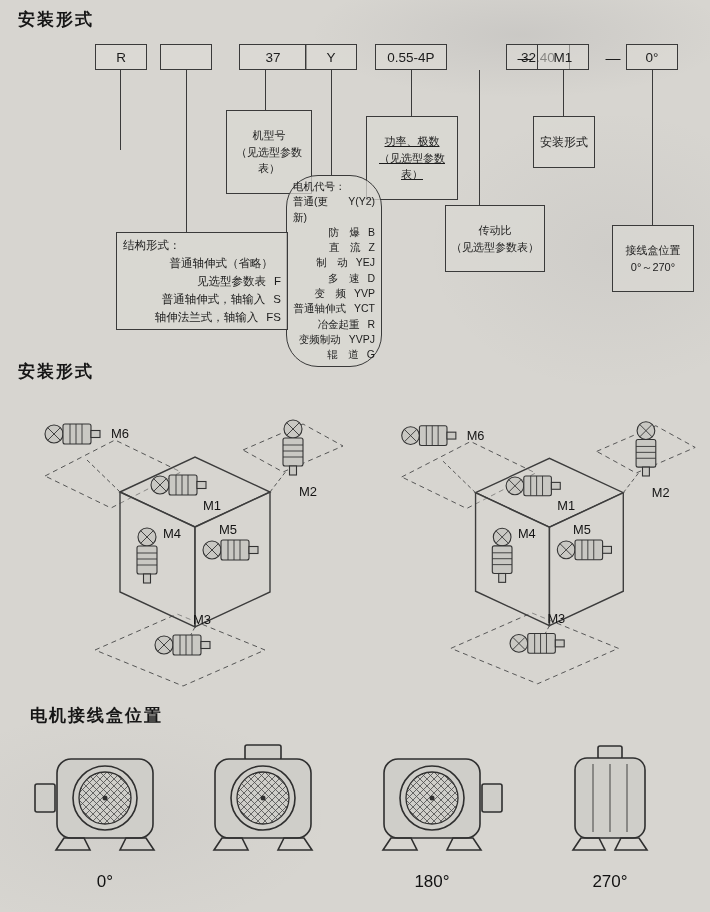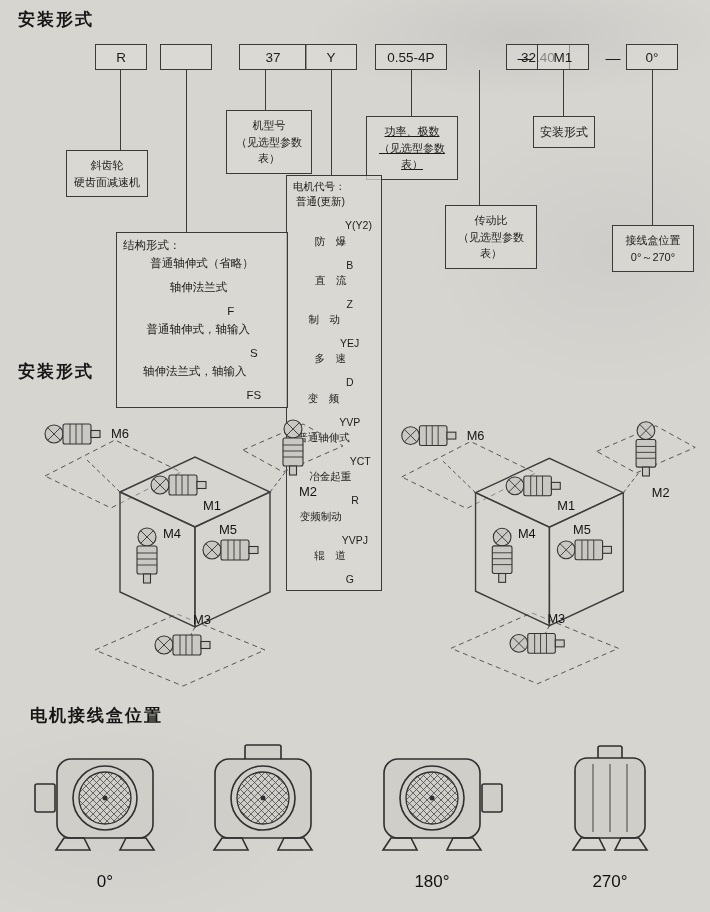--- a/index.html
+++ b/index.html
@@ -16,25 +16,25 @@
   .codebox{
     position:absolute;top:44px;height:26px;border:1.6px solid #3a3a3a;
     display:flex;align-items:center;justify-content:center;
     font-size:13.5px;box-sizing:border-box;background:rgba(222,220,215,.55);
   }
   .dashchar{position:absolute;top:44px;height:26px;display:flex;align-items:center;justify-content:center;font-size:15px;}
   .vline{position:absolute;width:0;border-left:1.5px solid #3a3a3a;}
   .annbox{
     position:absolute;border:1.6px solid #3a3a3a;box-sizing:border-box;
     background:rgba(218,216,211,.75);font-size:11px;text-align:center;
-    padding:6px 4px;line-height:1.5;
+    padding:16px 4px;line-height:1.5;
   }
   .legend{text-align:left;font-size:10.5px;line-height:15.3px;padding:3px 6px;}
-  .legend .row{display:flex;justify-content:center;gap:0;}
-  .legend .row .code{white-space:nowrap;margin-top:24px;}
+  .legend .row{display:flex;justify-content:flex-end;gap:8px;}
+  .legend .row .code{white-space:nowrap;}
   .deg-label{position:absolute;top:872px;width:150px;text-align:center;font-size:17px;color:#111;}
   svg{position:absolute;}
   .cube{fill:rgba(214,212,207,.4);stroke:#3c3c3c;stroke-width:1.4;}
   .dashedq{fill:none;stroke:#555;stroke-width:1;stroke-dasharray:5 4;}
   .leader{stroke:#555;stroke-width:1;stroke-dasharray:4 3;}
   .mlabel{font-size:13px;fill:#141414;font-family:"Liberation Sans","DejaVu Sans",sans-serif;}
   .mbody{fill:#c9c8c3;stroke:#333;stroke-width:1.1;}
   .mline{stroke:#333;stroke-width:0.9;fill:none;}
   .outl{fill:none;stroke:#2f2f2f;stroke-width:1.6;}
   .outf{fill:#cfcec9;stroke:#2f2f2f;stroke-width:1.6;}
@@ -73,26 +73,22 @@
     <div>（见选型参数表）</div>
   </div>
 
   <div class="annbox" style="left:366px;top:116px;width:92px;text-decoration:underline;">
     <div>功率、极数</div>
     <div>（见选型参数表）</div>
   </div>
 
   <div class="annbox" style="left:533px;top:116px;width:62px;font-size:12px;">安装形式</div>
 
-  <div class="annbox" style="left:66px;top:150px;width:82px;">
-    <div>斜齿轮</div>
-    <div>硬齿面减速机</div>
-  </div>
-
-  <div class="annbox legend" style="left:286px;top:175px;width:96px;">
+
+  <div class="annbox legend" style="left:286px;top:175px;width:96px;border-radius:32px;">
     <div>电机代号：</div>
     <div class="row">
         <span>普通(更新)</span>
         <span class="code">Y(Y2)</span>
       </div>
     <div class="row">
         <span>防　爆</span>
         <span class="code">B</span>
       </div>
     <div class="row">
@@ -122,38 +118,38 @@
     <div class="row">
         <span>变频制动</span>
         <span class="code">YVPJ</span>
       </div>
     <div class="row">
         <span>辊　道</span>
         <span class="code">G</span>
       </div>
   </div>
 
-  <div class="annbox" style="left:445px;top:205px;width:92px;">
+  <div class="annbox" style="left:445px;top:205px;width:100px;">
     <div>传动比</div>
     <div>（见选型参数表）</div>
   </div>
 
   <div class="annbox" style="left:612px;top:225px;width:82px;">
     <div>接线盒位置</div>
     <div>0°～270°</div>
   </div>
 
   <div class="annbox legend" style="left:116px;top:232px;width:172px;font-size:11.5px;line-height:18px;">
     <div>结构形式：</div>
     <div class="row">
         <span>普通轴伸式（省略）</span>
         <span class="code"></span>
       </div>
     <div class="row">
-        <span>轴伸法兰式</span>
+        <span>见选型参数表</span>
         <span class="code">F</span>
       </div>
     <div class="row">
         <span>普通轴伸式，轴输入</span>
         <span class="code">S</span>
       </div>
     <div class="row">
         <span>轴伸法兰式，轴输入</span>
         <span class="code">FS</span>
       </div>

